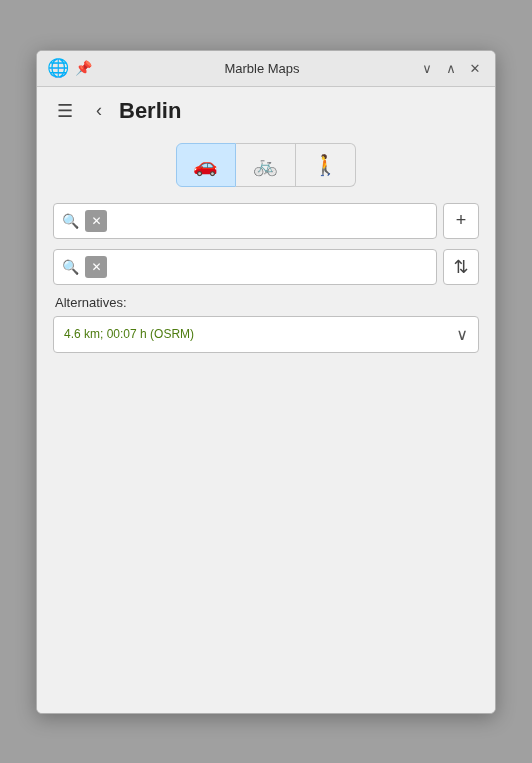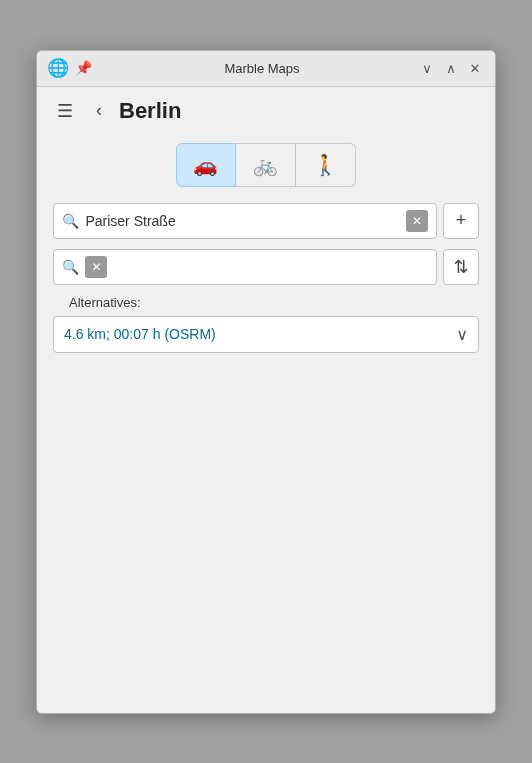--- a/index.html
+++ b/index.html
@@ -170,35 +170,35 @@
       justify-content: center;
       cursor: pointer;
       font-size: 18px;
       color: #444;
       flex-shrink: 0;
     }
     .alternatives-label {
       font-size: 13px;
       color: #333;
       margin-bottom: 6px;
-      margin-left: 16px;
+      margin-left: 2px;
     }
     .alternatives-dropdown {
       display: flex;
       align-items: center;
       justify-content: space-between;
       background: white;
       border: 1px solid #c0c0c0;
       border-radius: 4px;
       padding: 8px 10px;
       cursor: pointer;
     }
     .alternatives-text {
-      font-size: 14px;
-      color: #0369a1;
+      font-size: 12px;
+      color: #4d7c0f;
     }
     .chevron-down {
       font-size: 16px;
       color: #555;
     }
     .titlebar-relative {
       position: relative;
       display: flex;
       align-items: center;
       height: 36px;
@@ -250,21 +250,20 @@
         <span>🚲</span>
       </div>
       <div class="transport-tab">
         <span>🚶</span>
       </div>
     </div>
 
     <div class="input-row">
       <div class="search-input-wrap">
         <span class="search-icon">🔍</span>
-        <span class="search-input-text">Pariser Straße</span>
         <div class="clear-btn">
           <span>✕</span>
         </div>
       </div>
       <div class="action-btn">
         <span>+</span>
       </div>
     </div>
 
     <div class="input-row">

